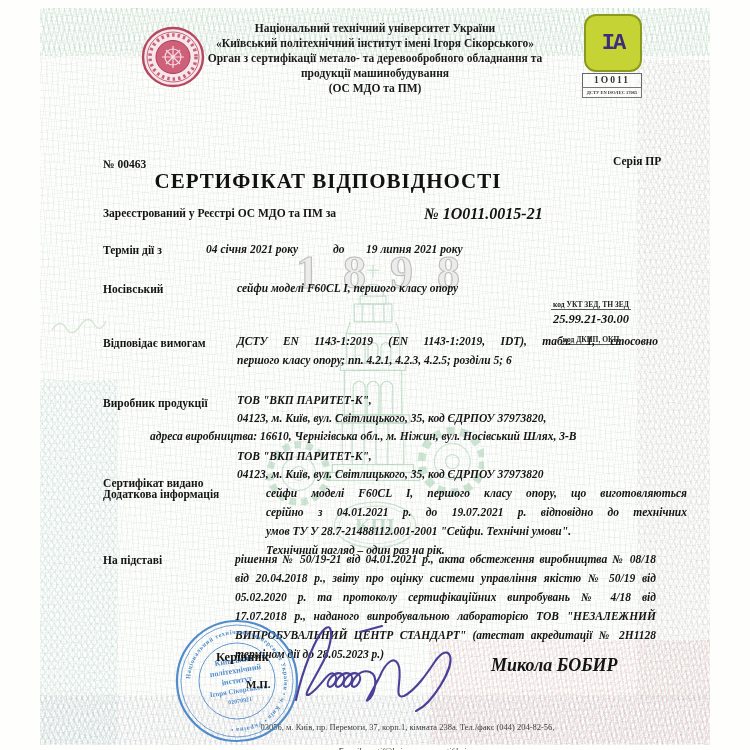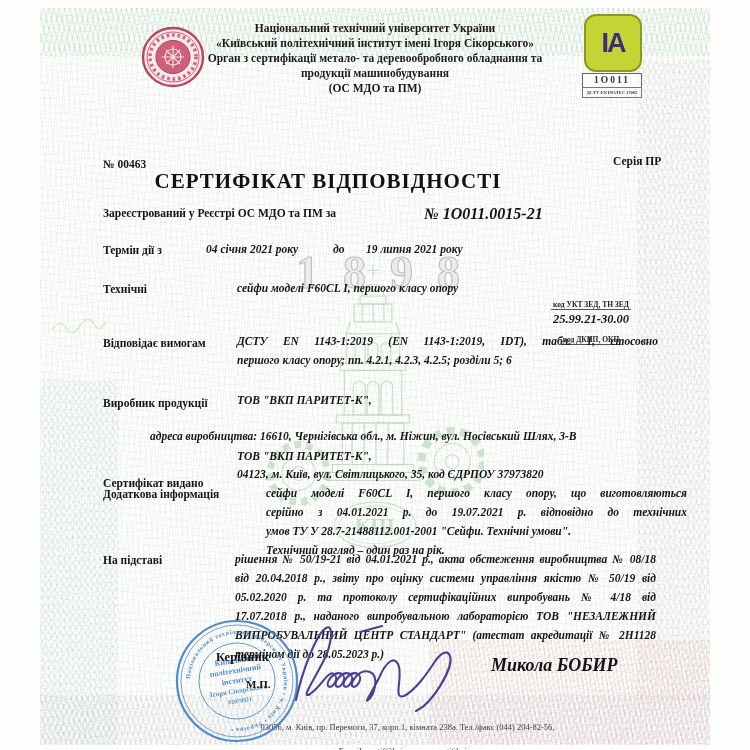--- a/index.html
+++ b/index.html
@@ -34,21 +34,21 @@
   .org-block{left:135px;top:21px;width:480px;text-align:center;font-weight:700;font-size:11.5px;line-height:15px;color:#1a1a1a;}
   .title{left:0;top:169px;width:656px;text-align:center;font-size:21px;font-weight:700;letter-spacing:1px;color:#111;}
   .wm1898{left:296px;top:246px;font-size:46px;font-weight:700;letter-spacing:24px;color:#ececec;-webkit-text-stroke:1.1px #bcbcbc;z-index:0;}
   .jblock{width:421px;}
   .jline{font-size:11.5px;line-height:19px;}
   .just{text-align:justify;text-align-last:justify;}
   .codes{left:523px;top:293px;width:136px;text-align:center;z-index:2;}
   .codes .sm{font-size:7.5px;font-weight:700;color:#222;border-bottom:0.5px solid #555;display:inline-block;padding:0 2px;}
   .codes .cd{font-size:12.5px;margin:1px 0 1px 0;}
   .na-square{left:584px;top:14px;width:54px;height:54px;background:#c6d335;border:2px solid #8a9a20;border-radius:12px;display:flex;align-items:center;justify-content:center;}
-  .na-square span{font-size:27px;font-weight:700;color:#3d2e7c;letter-spacing:-2px;font-family:Liberation Sans, sans-serif;}
+  .na-square span{font-size:22px;font-weight:700;color:#3d2e7c;letter-spacing:-2px;font-family:Liberation Mono, monospace;}
   .na-code{left:582px;top:73px;width:58px;height:13px;border:1px solid #666;text-align:center;font-size:9.5px;font-weight:700;letter-spacing:2px;color:#333;line-height:13px;background:rgba(255,255,255,0.4);}
   .na-std{left:582px;top:87px;width:58px;height:9px;border:1px solid #777;text-align:center;font-size:4.5px;font-weight:700;color:#333;line-height:9px;background:rgba(255,255,255,0.4);}
   .footer{left:40px;width:735px;text-align:center;font-size:8.5px;color:#3d3d3d;line-height:11px;}
   .label-col{left:103px;}
   .val-col{left:237px;}
   svg{display:block;}
 </style>
 </head>
 <body>
 
@@ -130,37 +130,38 @@
   <div class="abs title">СЕРТИФІКАТ ВІДПОВІДНОСТІ</div>
 
   <div class="abs b fs11 label-col" style="top:206px;">Зареєстрований у Реєстрі ОС МДО та ПМ за</div>
   <div class="abs bi" style="left:424px;top:205px;font-size:16px;">№ 1О011.0015-21</div>
 
   <div class="abs b fs11 label-col" style="top:243px;z-index:2;">Термін дії з</div>
   <div class="abs bi fs11" style="left:206px;top:242px;z-index:2;">04 січня 2021 року</div>
   <div class="abs bi fs11" style="left:333px;top:242px;z-index:2;">до</div>
   <div class="abs bi fs11" style="left:366px;top:242px;z-index:2;">19 липня 2021 року</div>
 
-  <div class="abs b fs11 label-col" style="top:282px;z-index:2;">Технічні</div>
+  <div class="abs b fs11 label-col" style="top:282px;z-index:2;">Носівський</div>
   <div class="abs bi fs11 val-col" style="top:281px;z-index:2;">сейфи моделі F60CL I, першого класу опору</div>
 
   <div class="abs codes">
     <div><span class="sm">код УКТ ЗЕД, ТН ЗЕД</span></div>
     <div class="bi cd">25.99.21-30.00</div>
     <div><span class="sm">код ДКПП, ОКП</span></div>
   </div>
 
   <div class="abs b fs11 label-col" style="top:336px;z-index:2;">Відповідає вимогам</div>
   <div class="abs jblock val-col" style="top:332px;z-index:2;">
     <div class="bi jline just">ДСТУ EN 1143-1:2019 (EN 1143-1:2019, IDT), табл. 1, стосовно</div>
     <div class="bi jline">першого класу опору; пп. 4.2.1, 4.2.3, 4.2.5; розділи 5; 6</div>
   </div>
 
   <div class="abs b fs11 label-col" style="top:396px;z-index:2;">Виробник продукції</div>
   <div class="abs bi fs11 val-col" style="top:393px;z-index:2;">ТОВ "ВКП ПАРИТЕТ-К",</div>
+  <div class="abs bi fs11 val-col" style="top:411px;z-index:2;">04123, м. Київ, вул. Світлицького, 35, код ЄДРПОУ 37973820,</div>
   <div class="abs bi fs11" style="left:150px;top:429px;z-index:2;">адреса виробництва: 16610, Чернігівська обл., м. Ніжин, вул. Носівський Шлях, 3-В</div>
 
   <div class="abs b fs11 label-col" style="top:476px;z-index:2;">Сертифікат видано</div>
   <div class="abs bi fs11 val-col" style="top:449px;z-index:2;">ТОВ "ВКП ПАРИТЕТ-К",</div>
   <div class="abs bi fs11 val-col" style="top:467px;z-index:2;">04123, м. Київ, вул. Світлицького, 35, код ЄДРПОУ 37973820</div>
 
   <div class="abs b fs11 label-col" style="top:487px;z-index:2;text-align:center;">Додаткова інформація</div>
   <div class="abs jblock val-col" style="top:484px;z-index:2;margin-left:29px;">
     <div class="bi jline just">сейфи моделі F60CL I, першого класу опору, що виготовляються</div>
     <div class="bi jline just">серійно з 04.01.2021 р. до 19.07.2021 р. відповідно до технічних</div>

